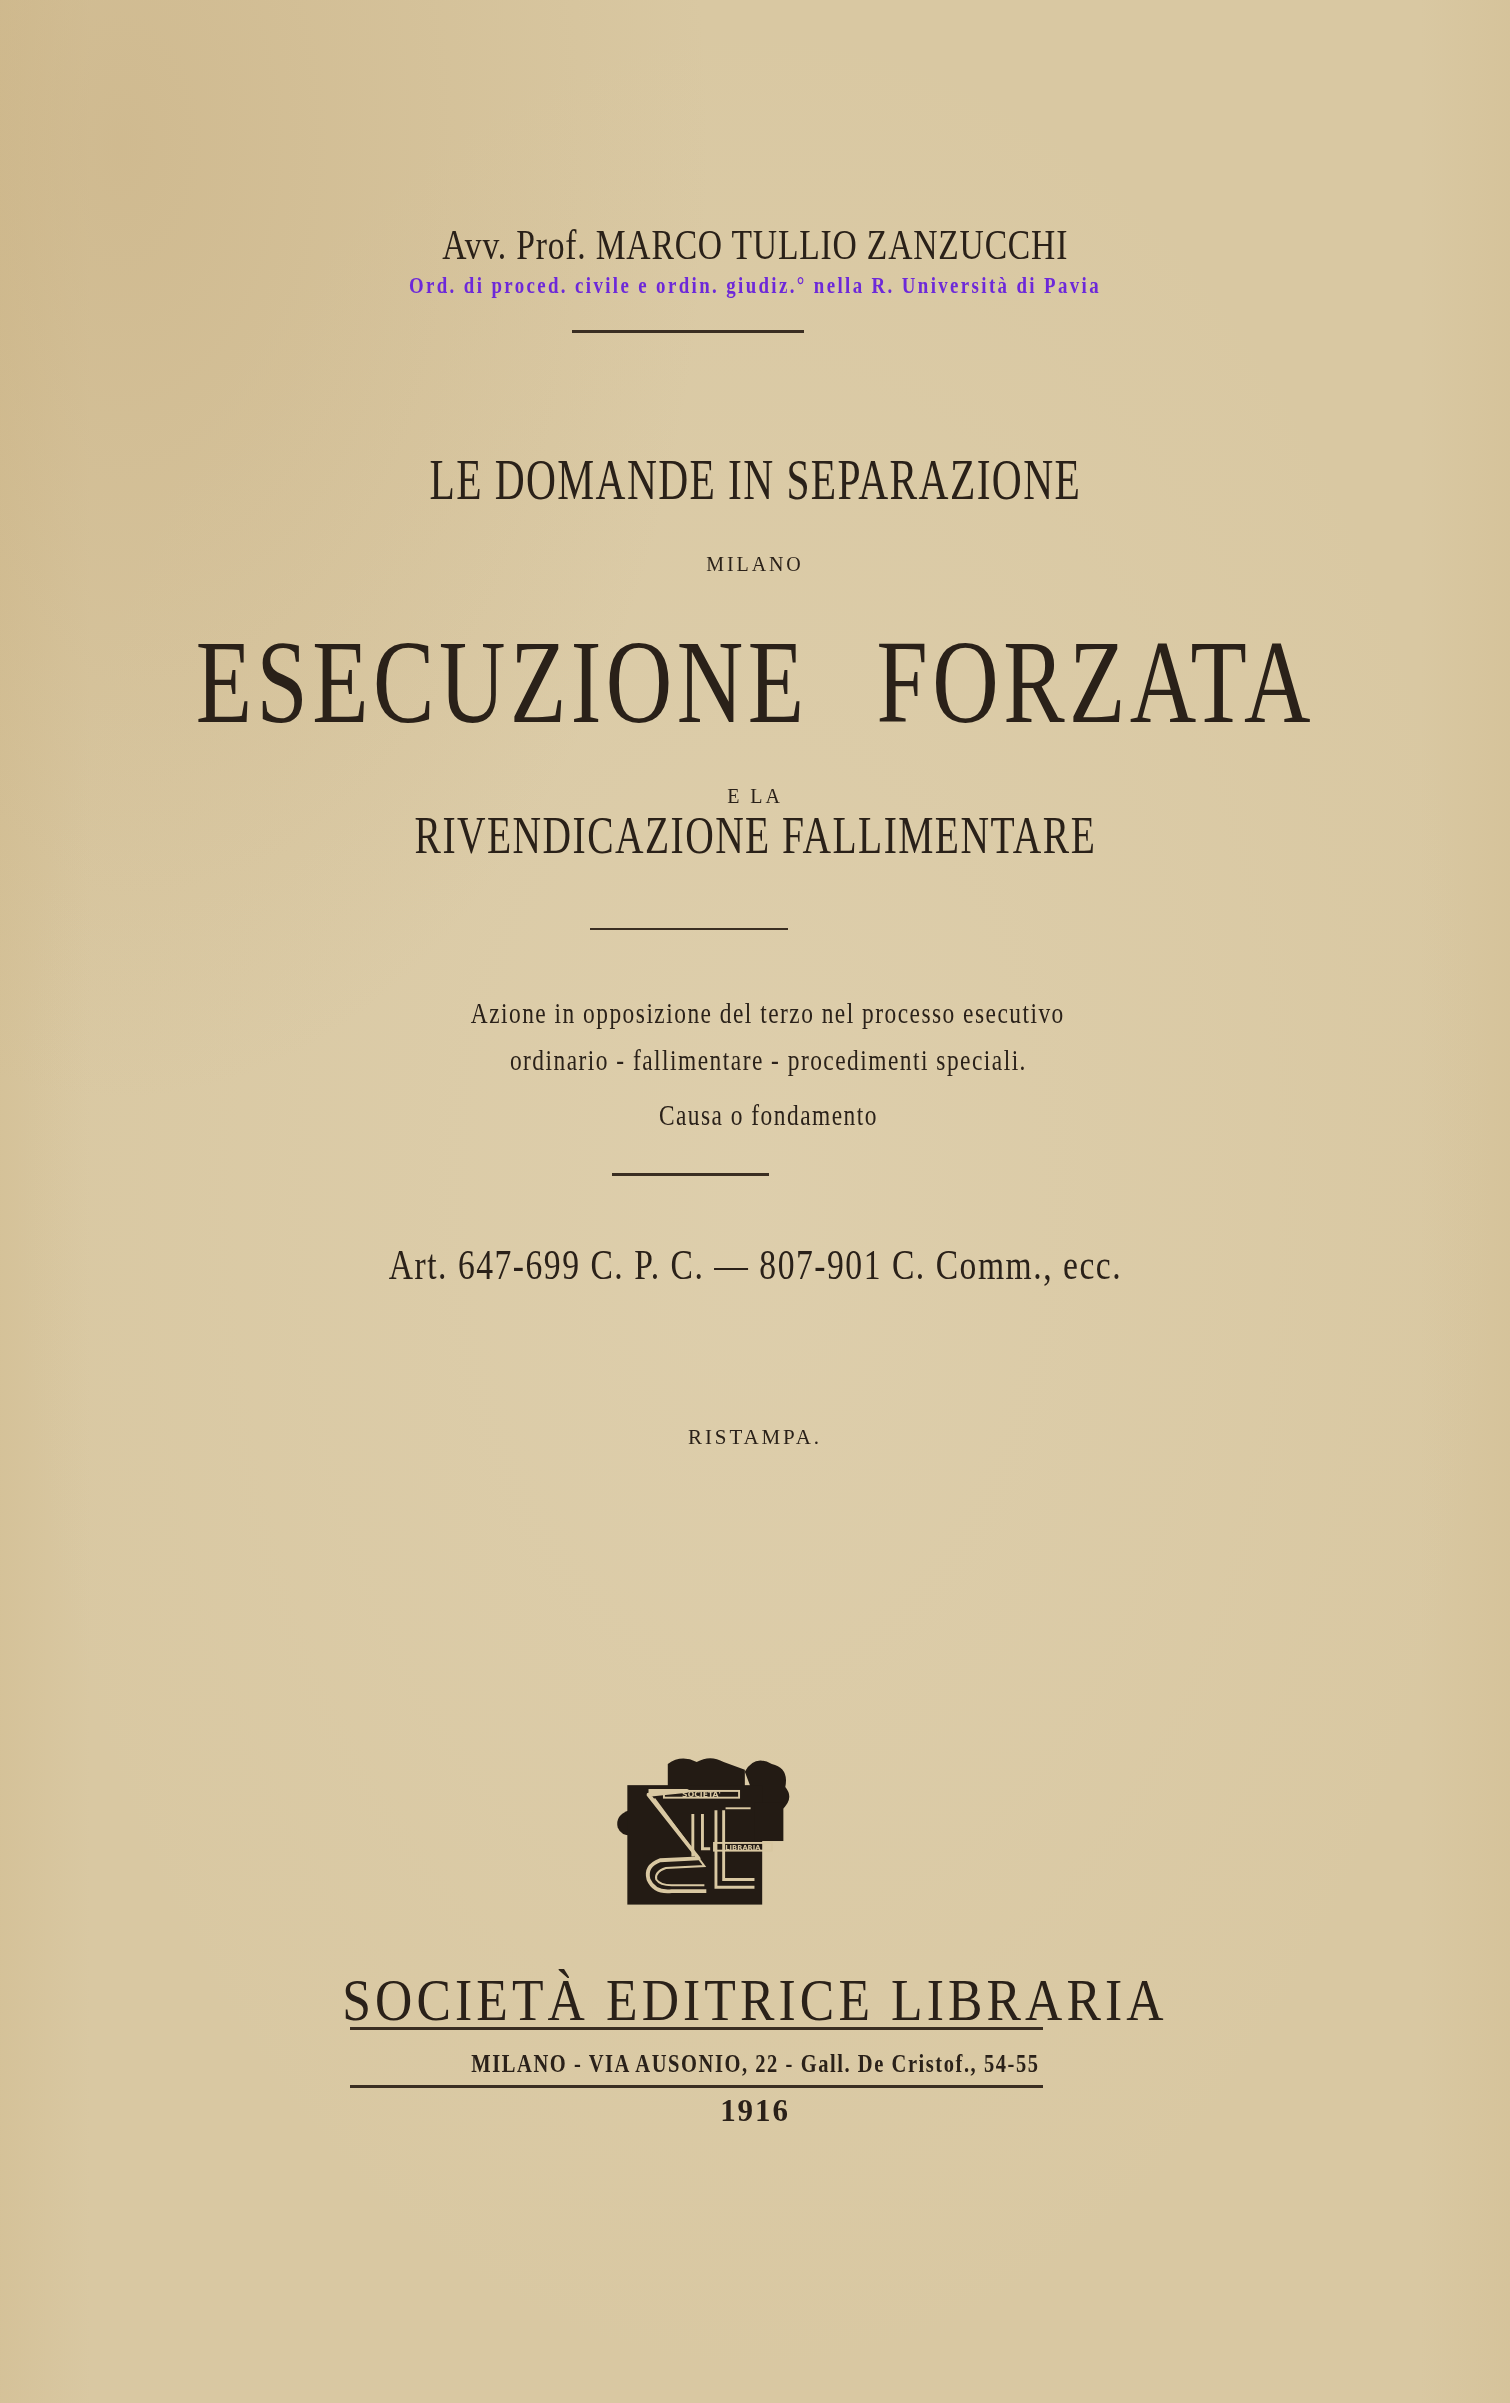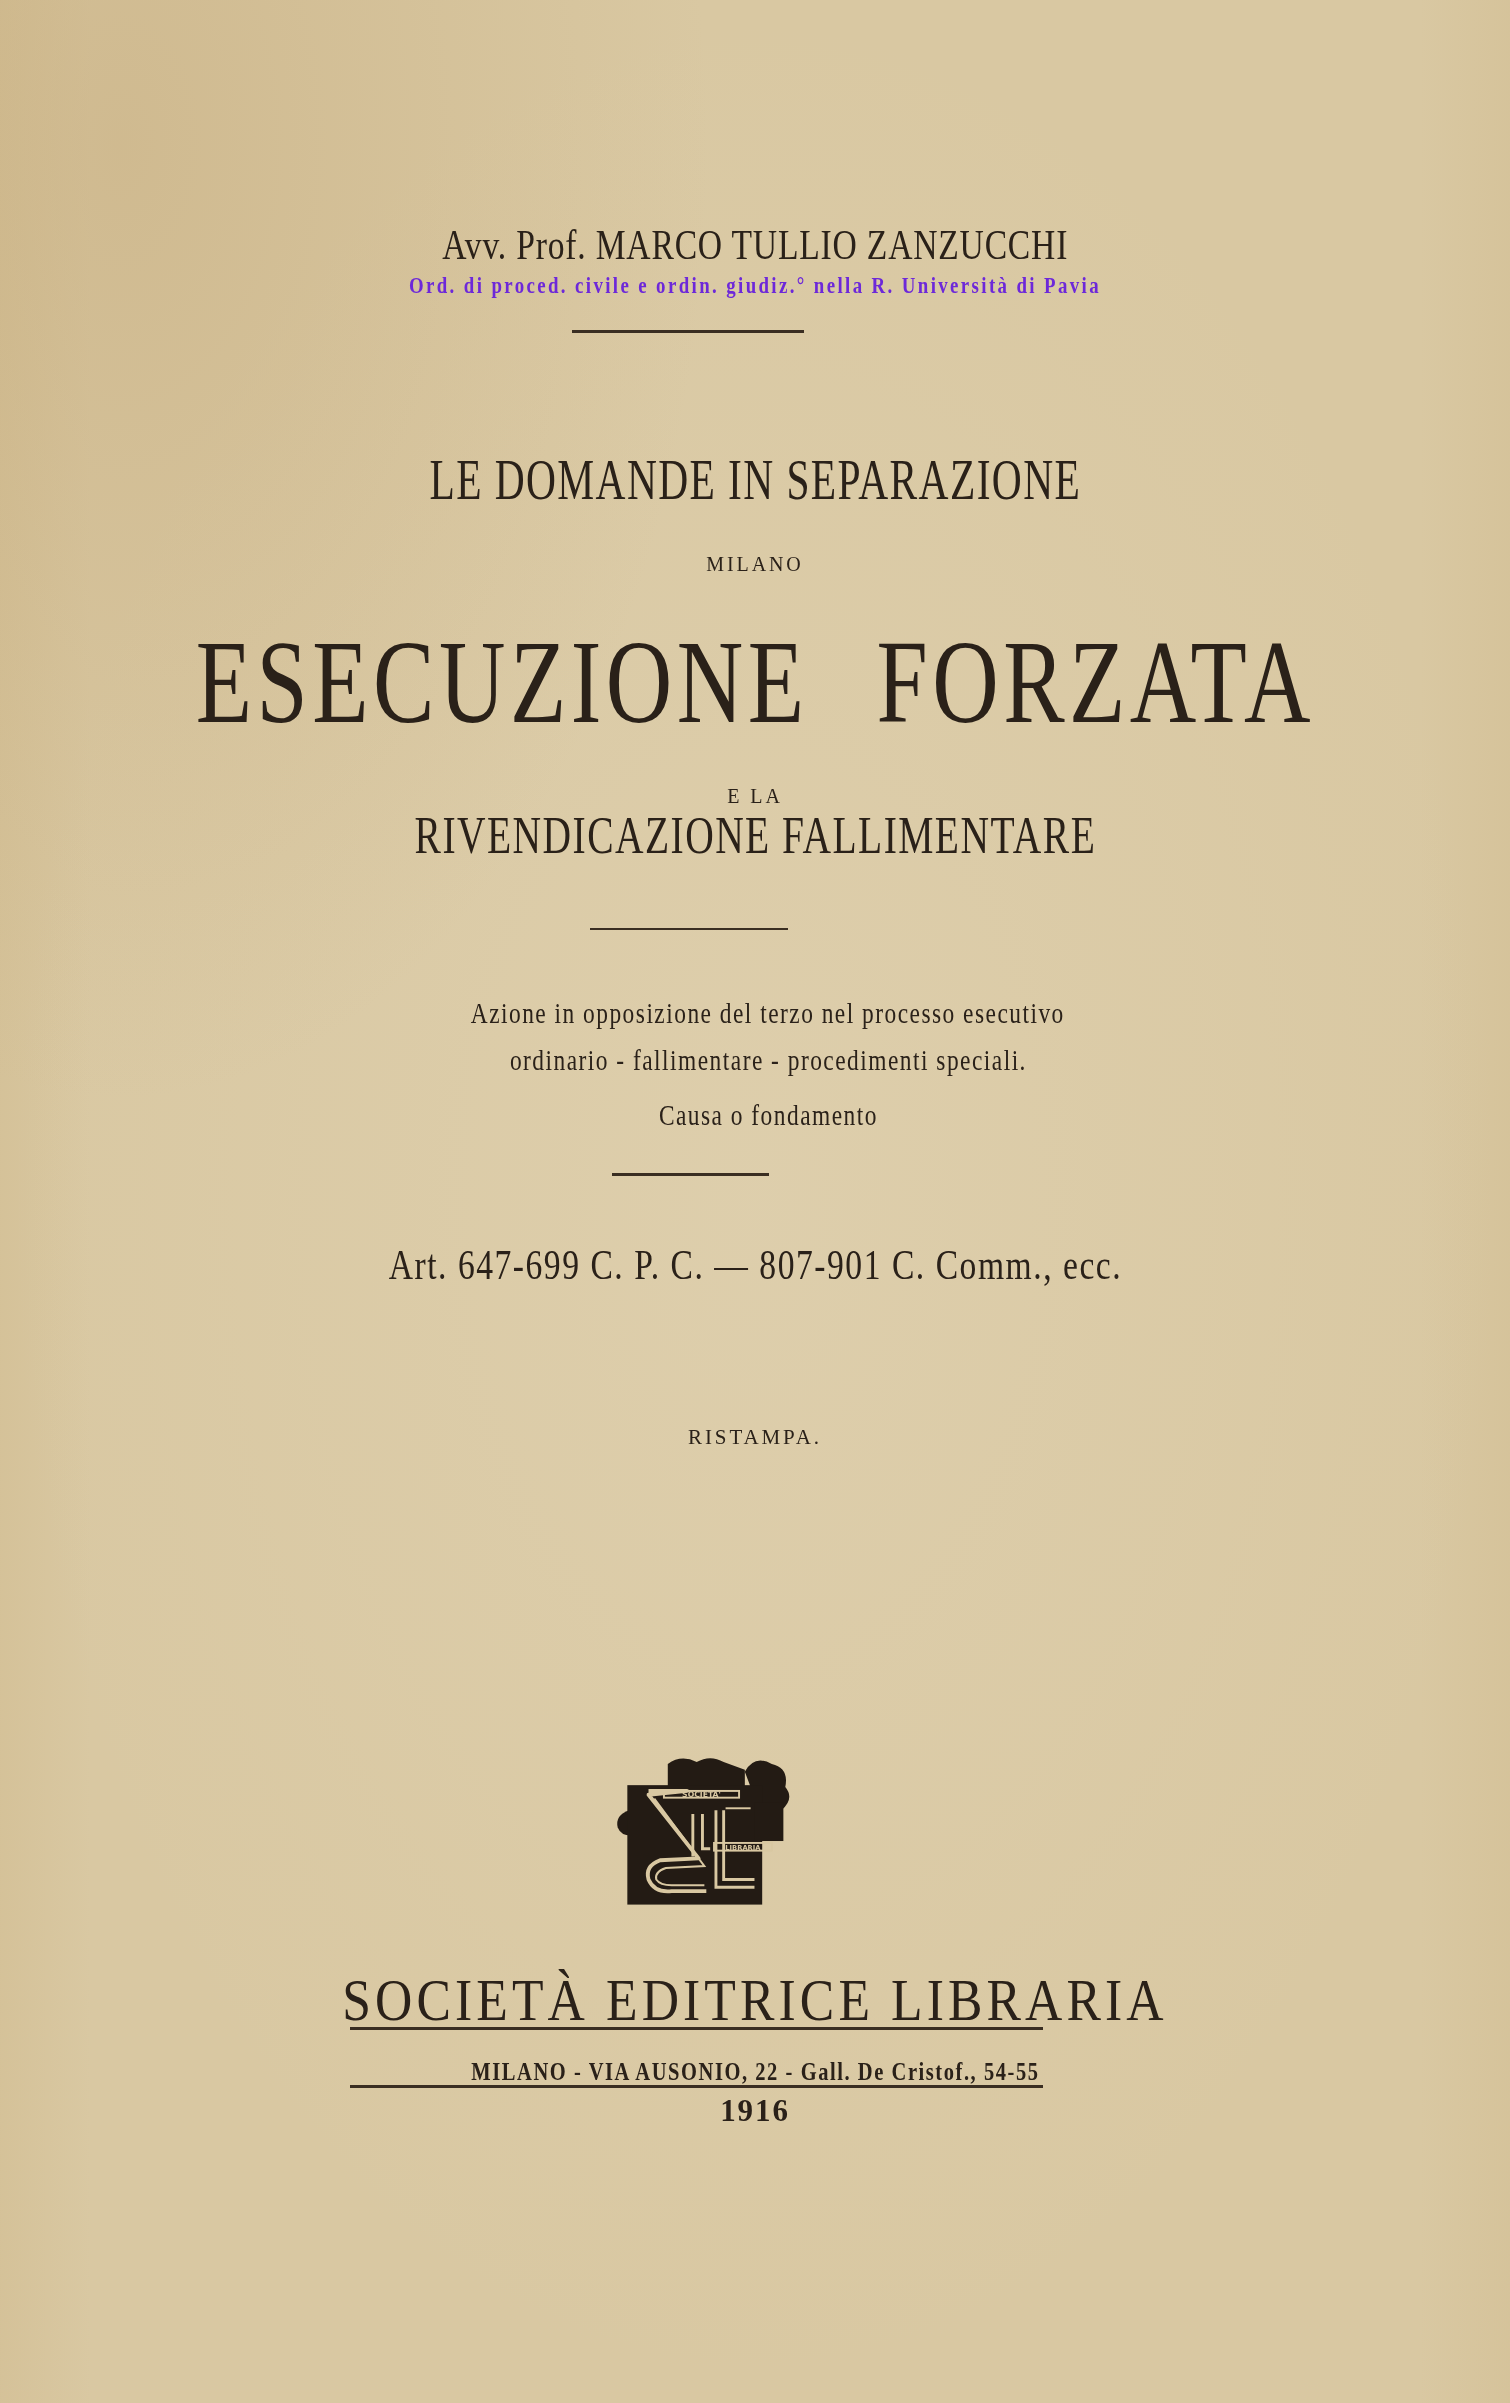--- a/index.html
+++ b/index.html
@@ -43,21 +43,21 @@
     #sub3 { top: 1100px; }
 
     #articles { top: 1244px; font-size: 42px; letter-spacing: 1.9px; }
     #articles .cond { transform: scaleX(0.8); }
     #ristampa { top: 1427px; font-size: 21px; letter-spacing: 2.9px; }
 
     #logo { position: absolute; left: 610px; top: 1752px; width: 183px; height: 153px; }
 
     #publisher { top: 1970px; font-size: 60px; letter-spacing: 4.8px; }
     #publisher .cond { transform: scaleX(0.86); }
-    #address { top: 2051px; font-size: 25px; font-weight: bold; letter-spacing: 1.9px; margin-top: 8px; }
+    #address { top: 2051px; font-size: 25px; font-weight: bold; letter-spacing: 1.9px; }
     #address .cond { transform: scaleX(0.82); }
     #year { top: 2095px; font-size: 31px; font-weight: bold; letter-spacing: 1.9px; }
   </style>
 </head>
 <body>
 
 <div>
 
   <div id="author" class="line">
     <span class="cond">Avv. Prof. MARCO TULLIO ZANZUCCHI</span>

